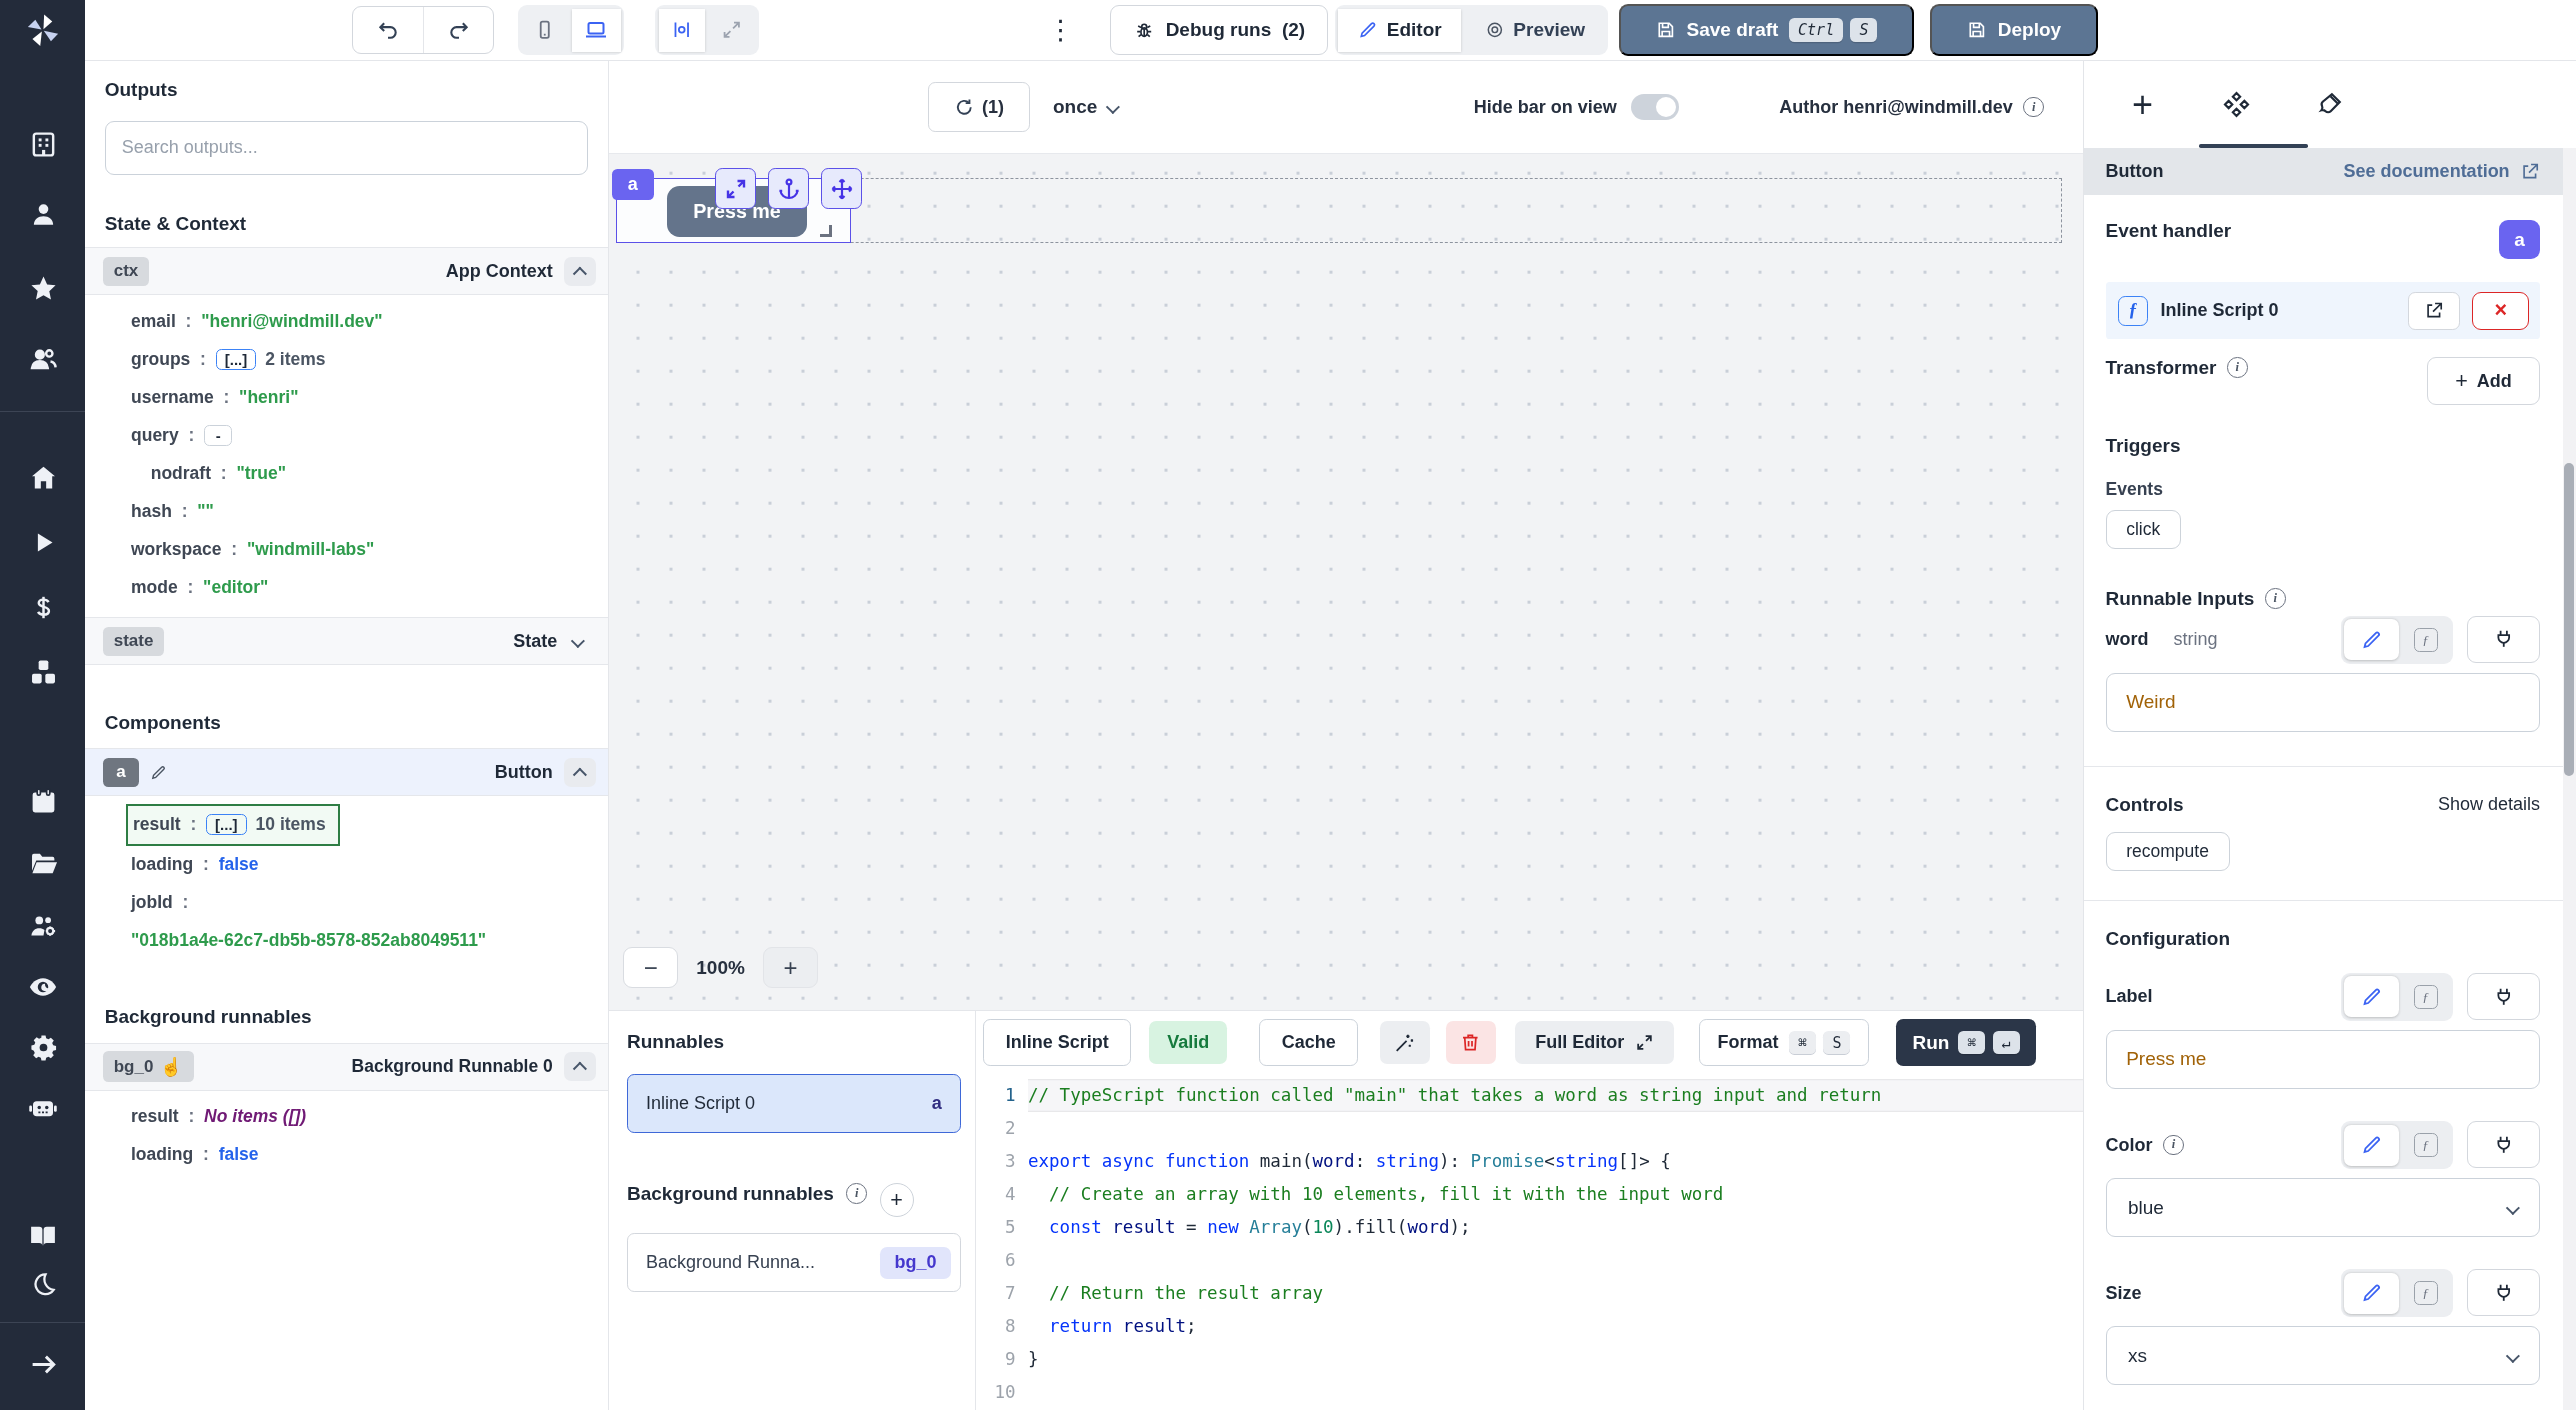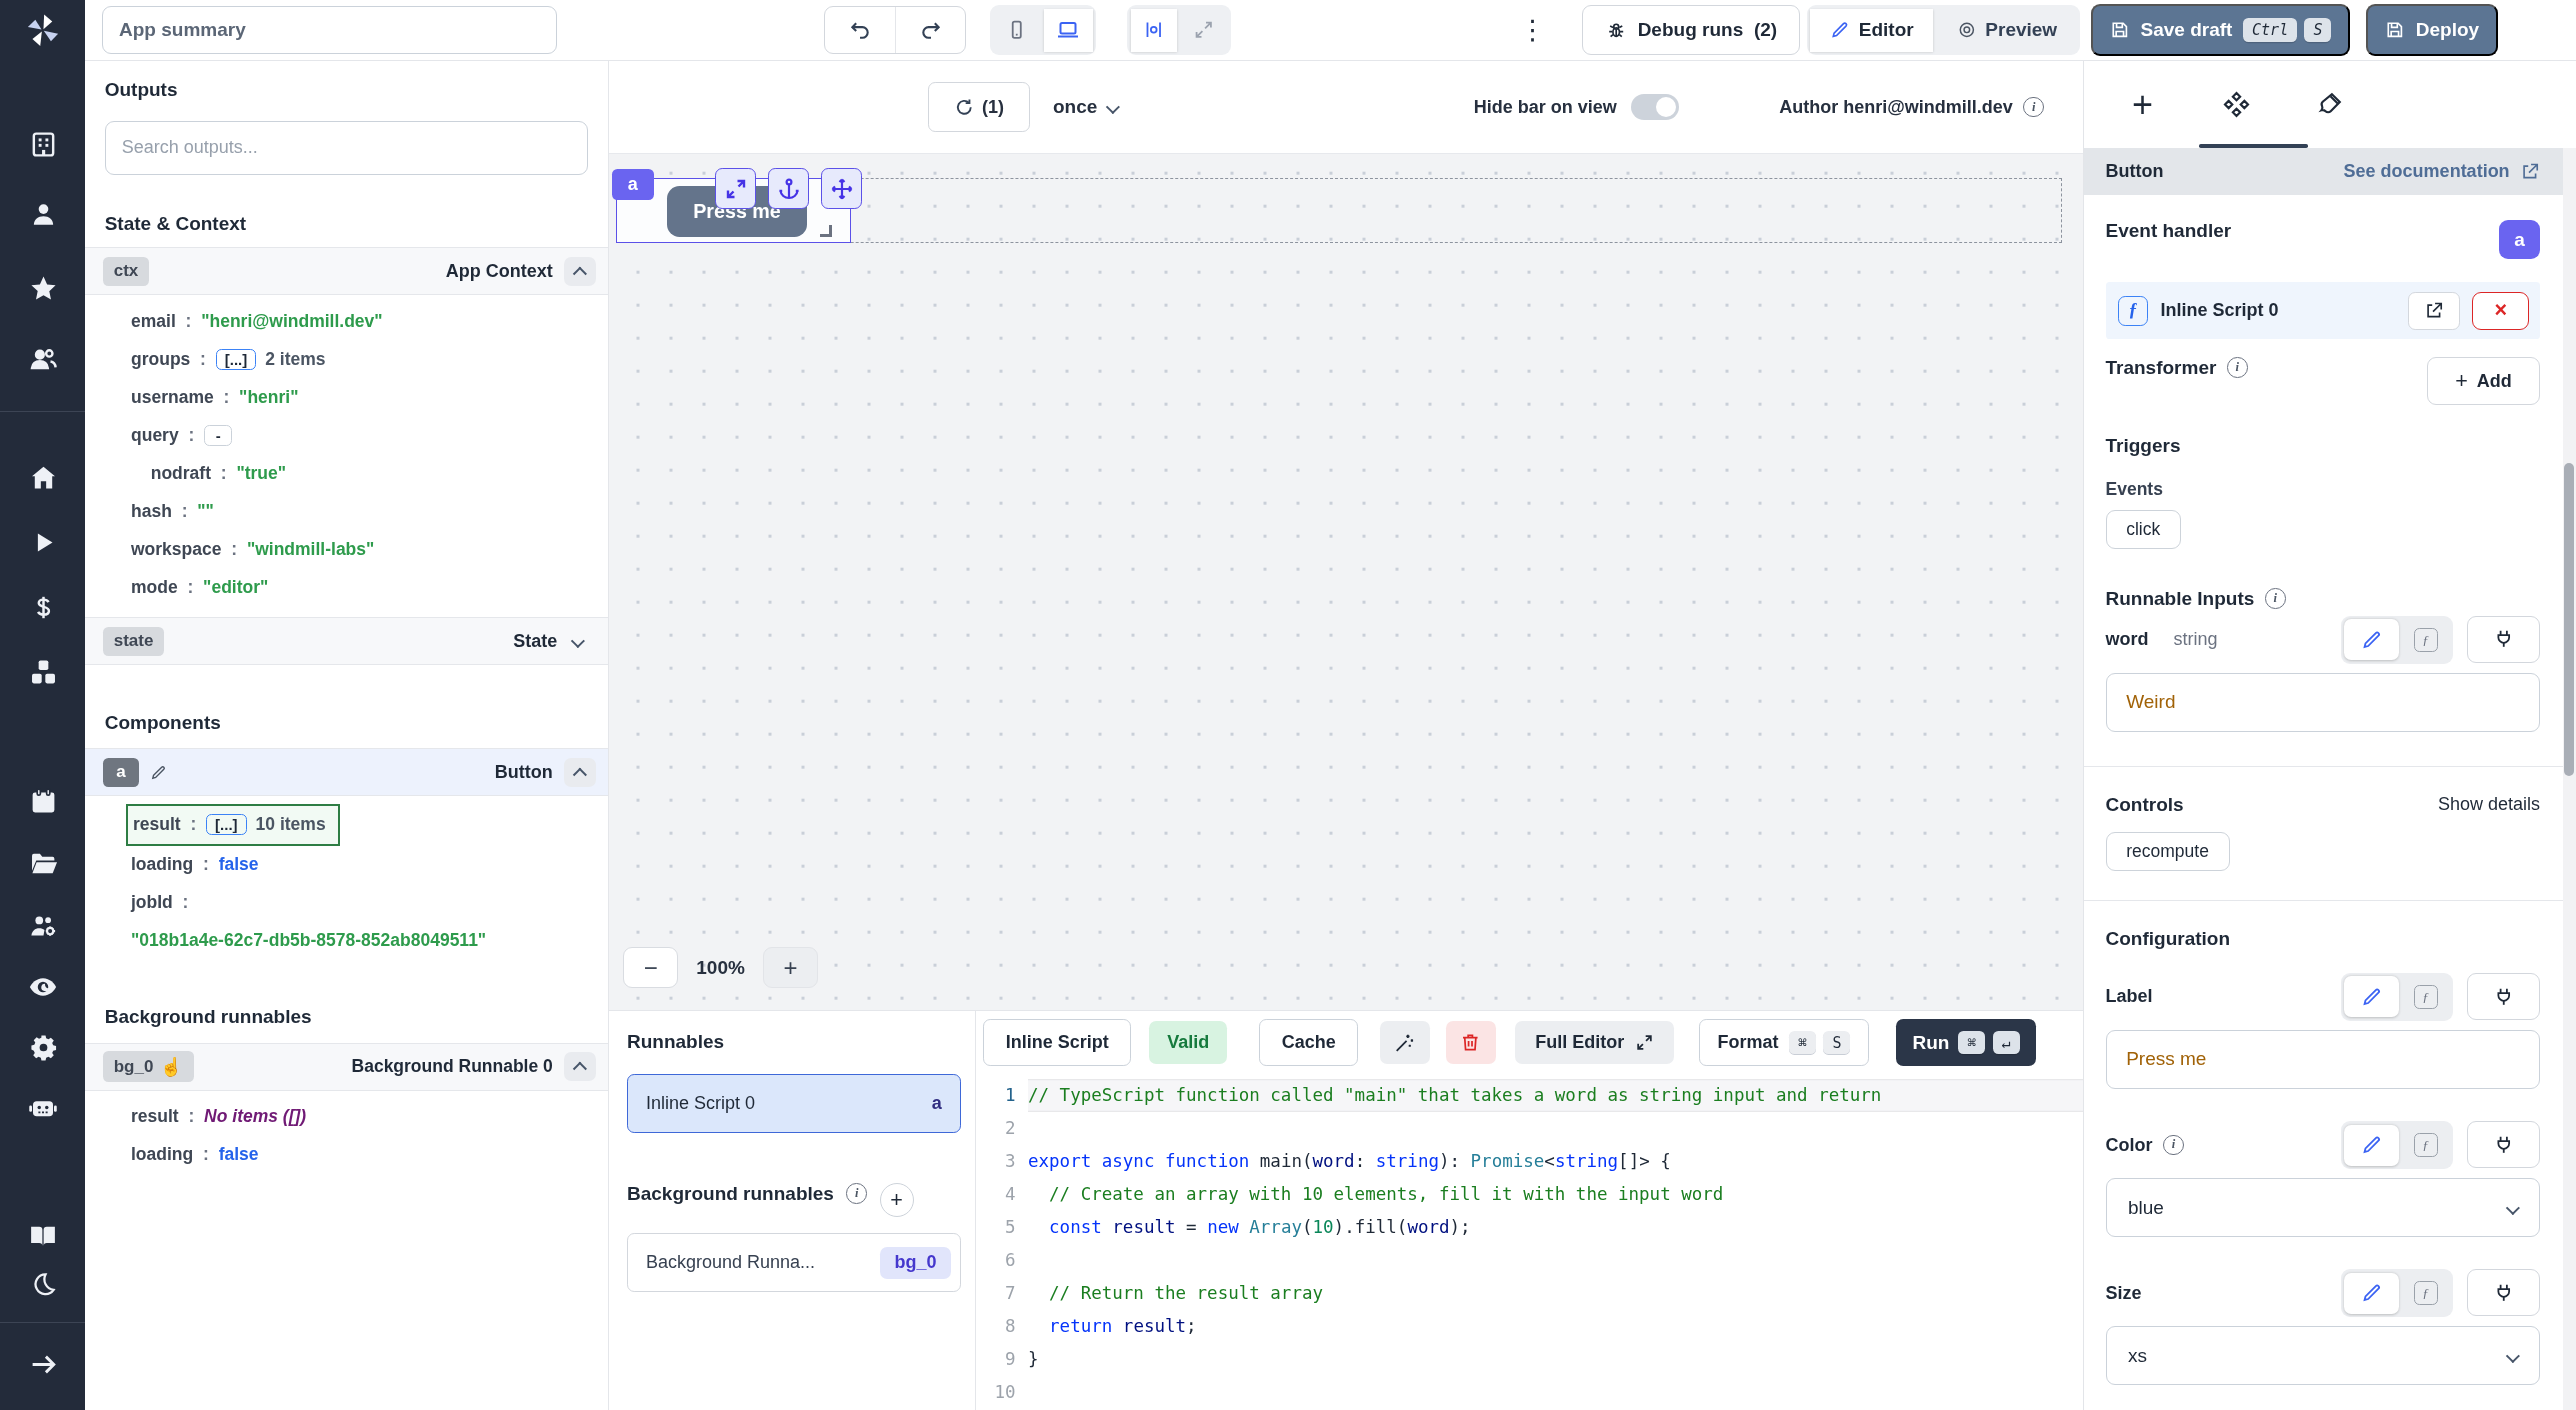--- a/index.html
+++ b/index.html
@@ -18,21 +18,21 @@
   .topbar { position:absolute; left:85px; top:0; width:2491px; height:61px; background:#fff; border-bottom:0.9px solid #e4e6ea; display:flex; align-items:center; z-index:20; }
   .app-summary { margin-left:17px; width:455px; height:48px; border:1.3px solid #cbd2da; border-radius:9px; padding:0 16px; font-size:19px; color:#5b6676; font-weight:600; font-family:"Liberation Sans",sans-serif; outline:none; background:#fff; }
   .btn-group2 { display:flex; border:1.3px solid #d3d7dd; border-radius:9px; overflow:hidden; height:48px; background:#fff; }
   .btn-group2 > div { width:70px; display:flex; align-items:center; justify-content:center; }
   .btn-group2 > div + div { border-left:1.3px solid #e4e6ea; }
   .seg { background:#eef0f3; border-radius:9px; padding:3.6px; display:flex; align-items:center; gap:3.6px; height:50px; }
   .seg .seg-on { background:#fff; border-radius:0; box-shadow:0 0.9px 2.7px rgba(0,0,0,.18); height:43px; display:flex; align-items:center; justify-content:center; padding:0 12.5px; gap:9px; }
   .seg .seg-off { display:flex; align-items:center; justify-content:center; padding:0 12.5px; gap:9px; height:43px; color:#334155; }
   .kebab { font-size:27px; color:#1f2937; letter-spacing:0; line-height:18px; }
   .btn-outline { height:50px; border:1.3px solid #d3d7dd; border-radius:9px; background:#fff; display:flex; align-items:center; gap:10.7px; padding:0 21.5px; font-size:19px; font-weight:700; color:#1f2937; }
-  .btn-slate { height:52px; border-radius:9px; background:#5c7593; color:#fff; display:flex; align-items:center; gap:10.7px; padding:0 17px; font-size:19px; font-weight:700; }
+  .btn-slate { height:52px; border-radius:9px; background:#5c7593; color:#fff; display:flex; align-items:center; gap:10.7px; padding:0 35px; font-size:19px; font-weight:700; }
   .kbd { background:#dde3ea; color:#1f2937; border-radius:5.4px; padding:2.7px 9px; font-family:"DejaVu Sans Mono",monospace; font-size:15px; font-weight:400; box-shadow:0 1.3px 0 rgba(0,0,0,.15); }
   .kbd.light { background:#eceef1; box-shadow:0 0.9px 0 #c9ced6; }
 
   
   .lpanel { position:absolute; left:85px; top:61px; width:524px; height:1350px; background:#fff; border-right:0.9px solid #e4e6ea; z-index:10; }
   .lp-title { font-size:19px; font-weight:700; color:#1f2937; }
   .search-input { margin-top:19.7px; width:100%; height:54px; border:1.3px solid #cbd2da; border-radius:9px; padding:0 16px; font-size:18px; color:#1f2937; font-family:"Liberation Sans",sans-serif; outline:none; }
   .search-input::placeholder { color:#97a0ac; }
   .obj-head { height:48px; background:#f7f8fa; border-top:0.9px solid #e5e7eb; border-bottom:0.9px solid #e5e7eb; display:flex; align-items:center; padding:0 12.5px 0 18px; }
   .obj-head.sel { background:#edf2fd; }
@@ -263,21 +263,20 @@
           <svg viewBox="0 0 24 24" width="29" height="29" fill="none" stroke="currentColor" stroke-width="2.4">
             <path d="M3 12h17M14 5.5L20.5 12 14 18.5"></path>
           </svg>
         </div>
         <div class="sb-div" style="top: 411px;"></div>
         <div class="sb-div" style="top: 1322px;"></div>
       </div>
   </nav>
 
   <header class="topbar">
-    <input class="app-summary" value="App summary" style="">
 
     <div class="btn-group2" style="margin-left:267px">
       <div>
         <svg viewBox="0 0 24 24" width="23" height="23" fill="none" stroke="#334155" stroke-width="2.2">
             <path d="M7.5 4.5L3.5 8.5l4 4"></path>
             <path d="M3.5 8.5H14a5.5 5.5 0 110 11h-2.5"></path>
           </svg>
       </div>
       <div>
         <svg viewBox="0 0 24 24" width="23" height="23" fill="none" stroke="#334155" stroke-width="2.2">

